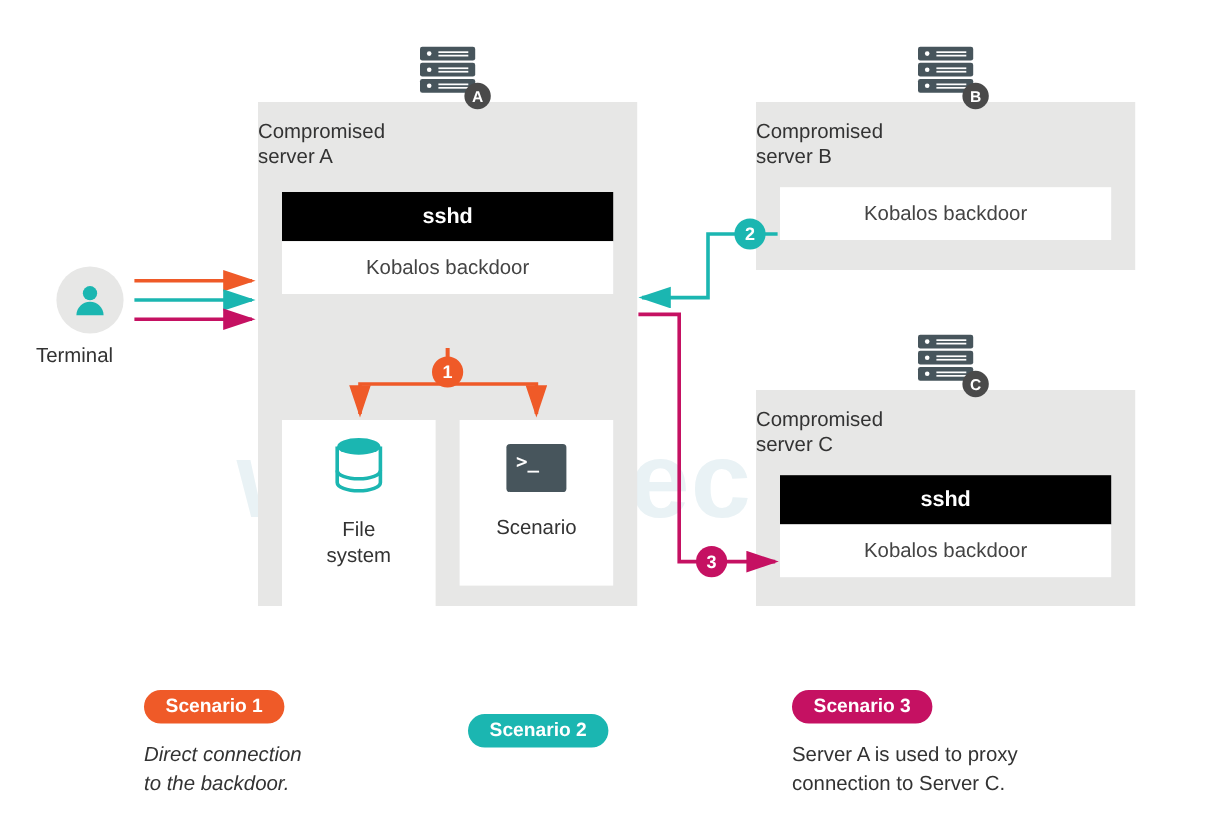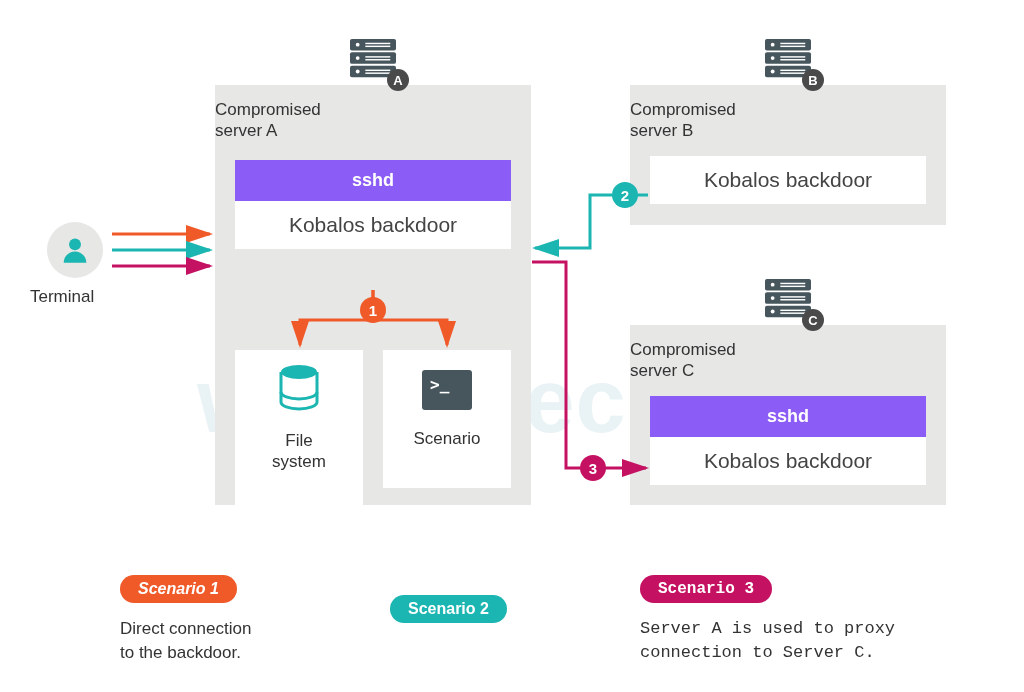--- a/index.html
+++ b/index.html
@@ -1,22 +1,22 @@
 <!DOCTYPE html>
 <html><head>
 <meta charset="utf-8">
 <style>
   * { box-sizing: border-box; margin: 0; padding: 0; }
   body { width: 1024px; height: 692px; background: #fff; font-family: "Segoe UI", Arial, sans-serif; color: #444; position: relative; overflow: hidden; }
   .watermark { position: absolute; top: 350px; left: 0; width: 100%; text-align: center; font-size: 90px; font-weight: 700; color: #e9f2f5; letter-spacing: 1px; z-index: 0; user-select: none; }
   .label { font-size: 17px; color: #333; line-height: 1.25; }
   .badge-letter { position: absolute; width: 22px; height: 22px; border-radius: 50%; background: #4a4a4a; color: #fff; font-size: 13px; font-weight: 700; display: flex; align-items: center; justify-content: center; }
   .server-box { position: absolute; background: #e7e7e6; z-index: 1; }
-  .sshd-bar { background: #8b5cf6; color: #fff; font-weight: 700; text-align: center; padding: 10px 0; font-size: 18px; }
-  .backdoor-bar { background: #fff; text-align: center; padding: 12px 4px; font-size: 21px; }
+  .sshd-bar { background: #000000; color: #fff; font-weight: 700; text-align: center; padding: 10px 0; font-size: 18px; }
+  .backdoor-bar { background: #fff; text-align: center; padding: 12px 4px; font-size: 17px; }
   .inner-card { position: absolute; background: #fff; text-align: center; }
   .num-badge { position: absolute; width: 26px; height: 26px; border-radius: 50%; color: #fff; font-weight: 700; font-size: 15px; display: flex; align-items: center; justify-content: center; z-index: 5; }
   .num1 { background: #ef5a28; }
   .num2 { background: #1bb6b1; }
   .num3 { background: #c51162; }
   .operator-icon { position: absolute; left: 47px; top: 222px; width: 56px; height: 56px; border-radius: 50%; background: #e7e7e6; display:flex; align-items:center; justify-content:center; }
   .scenario-pill { border-radius: 16px; color: #fff; font-weight: 600; font-size: 16px; padding: 5px 18px; display: inline-block; }
   .scenario-desc { font-size: 17px; color: #333; margin-top: 14px; line-height: 1.4; }
   svg.conn { position: absolute; top: 0; left: 0; pointer-events: none; z-index: 4; }
 </style>
@@ -151,24 +151,24 @@
   <path d="M648 195 L590 195 L590 248 L535 248" fill="none" stroke="#1bb6b1" stroke-width="3" marker-end="url(#arr-teal)"></path>
 
   <path d="M532 262 L566 262 L566 468 L646 468" fill="none" stroke="#c51162" stroke-width="3" marker-end="url(#arr-pink)"></path>
 </svg>
 
 <div class="num-badge num1" style="left:360px; top:297px;">1</div>
 <div class="num-badge num2" style="left:612px; top:182px;">2</div>
 <div class="num-badge num3" style="left:580px; top:455px;">3</div>
 
 <div style="position:absolute; left:120px; top:575px;">
-  <span class="scenario-pill" style="background:#ef5a28;font-style:italic;">Scenario 1</span>
-  <div class="scenario-desc" style="white-space:pre-line;">Direct connection
+  <span class="scenario-pill" style="background:#ef5a28;">Scenario 1</span>
+  <div class="scenario-desc" style="white-space:pre-line;font-style:italic;">Direct connection
 to the backdoor.</div>
 </div>
 <div style="position:absolute; left:390px; top:575px;margin-top:20px;">
   <span class="scenario-pill" style="background:#1bb6b1;">Scenario 2</span>
 </div>
-<div style="position:absolute; left:640px; top:575px;font-family:Liberation Mono, monospace;">
+<div style="position:absolute; left:660px; top:575px;">
   <span class="scenario-pill" style="background:#c51162;">Scenario 3</span>
   <div class="scenario-desc" style="white-space:pre-line;">Server A is used to proxy
 connection to Server C.</div>
 </div>
 
 </body></html>

